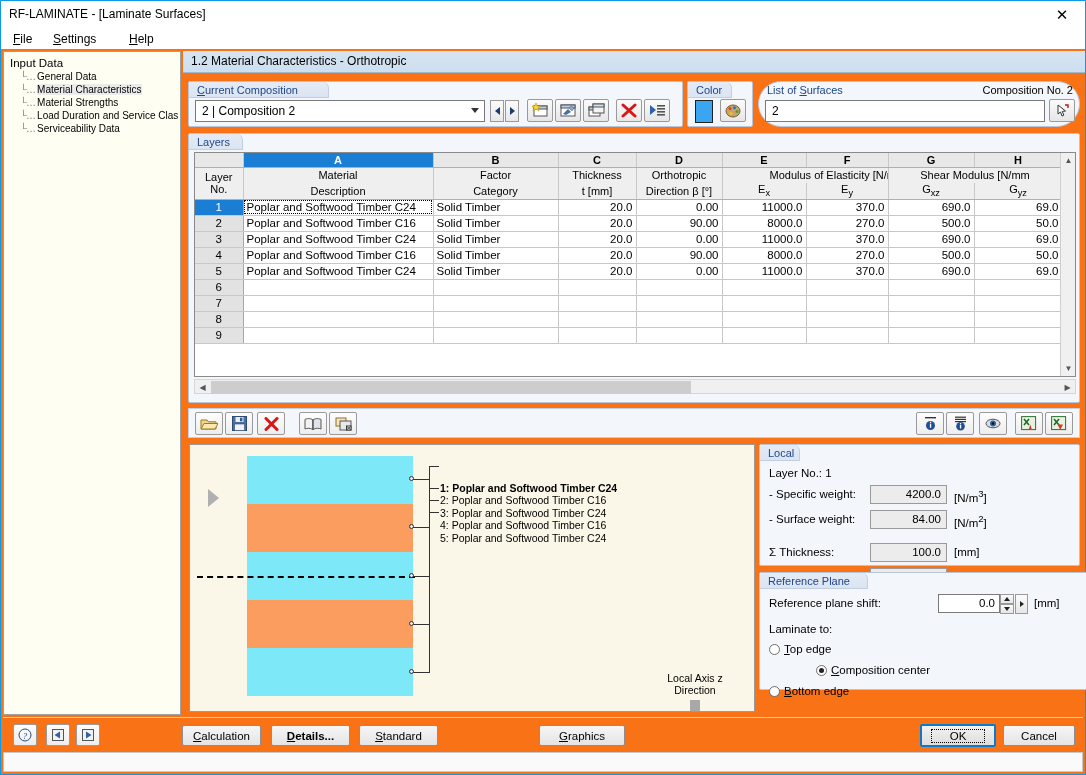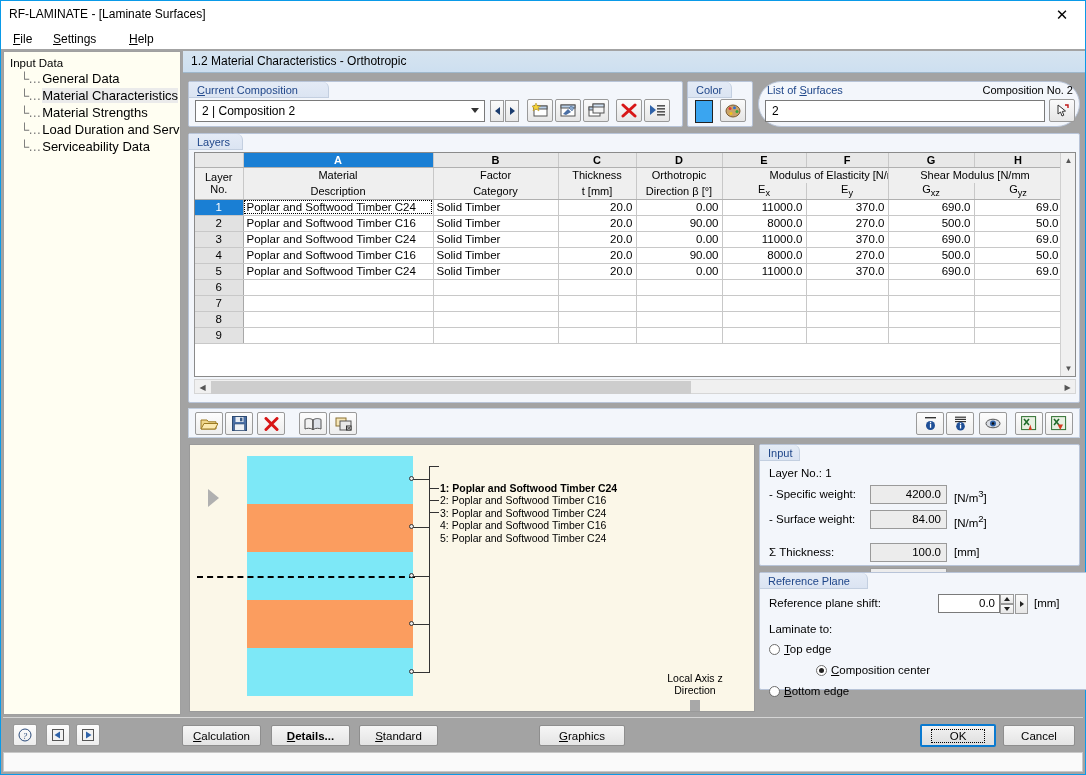--- a/index.html
+++ b/index.html
@@ -8,21 +8,21 @@
     width: 1086px; height: 775px;
     font-family: "Liberation Sans", sans-serif;
     font-size: 11px;
     color: #000;
     overflow: hidden;
     background: #f0f0f0;
   }
   #app {
     position: relative;
     width: 1086px; height: 775px;
-    background: #a3a3a3;
+    background: #f97316;
     border: 1px solid #0a9ae8;
   }
 
   
   .titlebar {
     position: absolute; left: 0; top: 0; width: 1084px; height: 28px;
     background: #ffffff;
   }
   .titlebar .caption {
     position: absolute; left: 8px; top: 6px;
@@ -45,21 +45,21 @@
   .menuitem u { text-decoration: underline; }
 
   
   .sidebar {
     position: absolute; left: 2px; top: 50px; width: 178px; height: 664px;
     background: #fffef2; border: 1px solid #a0a0a0;
     padding: 4px 0 0 4px; overflow: hidden;
   }
   .tree-root { font-size: 11.5px; padding: 1px 2px; white-space: nowrap; }
   .tree-item {
-    font-size: 13px; padding: 1px 2px 1px 2px; margin-left: 10px;
+    font-size: 10px; padding: 1px 2px 1px 2px; margin-left: 10px;
     white-space: nowrap; position: relative; cursor: default;
   }
   .tree-item .dash { color: #777; letter-spacing: -1px; margin-right: 2px; }
   .tree-item.sel > .lbl { background: #ebebeb; }
 
   .content {
     position: absolute; left: 182px; top: 50px; width: 902px; height: 664px;
   }
 
   
@@ -647,21 +647,21 @@
       <div class="axisblock" style="left:455px; top:227px; width:100px;">
         <div>Local Axis z</div>
         <div>Direction</div>
         <div class="arrow-down"></div>
 
       </div>
     </div>
 
     <div class="grp" style="left:576px; top:393px; width:321px; height:122px;">
       <div class="grp-tab" style="width:40px;"></div>
-      <div class="grp-cap" style="top:1px;">Input</div>
+      <div class="grp-cap" style="top:1px;">Local</div>
 
       <div style="position:absolute;left:9px;top:22px;font-size:11.5px;">Layer No.: 1</div>
 
       <div style="position:absolute;left:9px;top:43px;font-size:11.5px;">- Specific weight:</div>
       <div class="robox" style="left:110px;top:40px;width:77px;">4200.0</div>
       <div style="position:absolute;left:194px;top:43px;font-size:11.5px;">[N/m<sup>3</sup>]</div>
 
       <div style="position:absolute;left:9px;top:68px;font-size:11.5px;">- Surface weight:</div>
       <div class="robox" style="left:110px;top:65px;width:77px;">84.00</div>
       <div style="position:absolute;left:194px;top:68px;font-size:11.5px;">[N/m<sup>2</sup>]</div>

